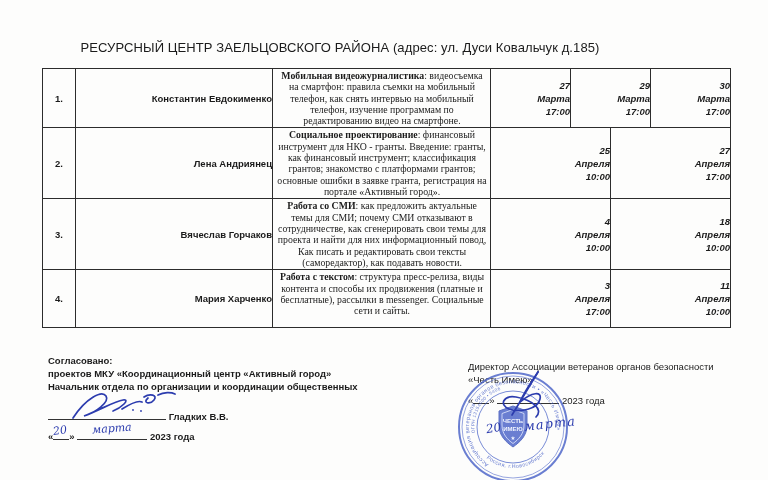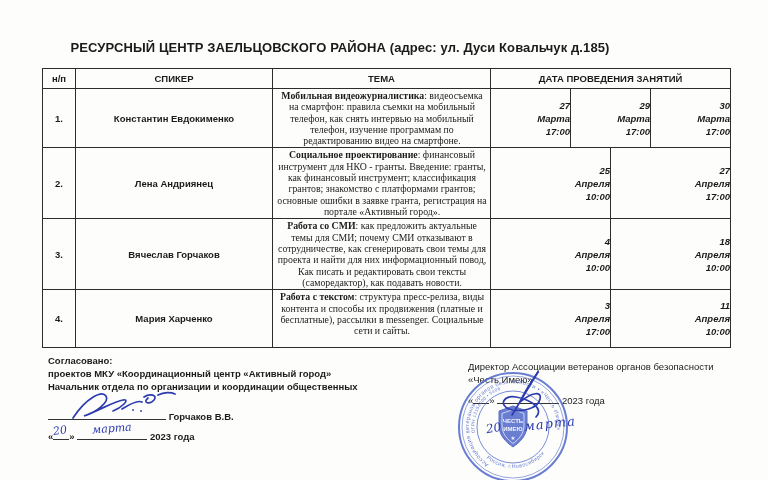--- a/index.html
+++ b/index.html
@@ -3,34 +3,34 @@
 <meta charset="utf-8">
 <style>
   * { margin:0; padding:0; box-sizing:border-box; }
   body { background:#e8e8e8; font-family:"Liberation Sans", sans-serif; }
   .page {
     position:relative; width:768px; height:480px; margin:0 auto;
     background:#fdfdfc; color:#1b1b1b; overflow:hidden;
   }
   .title {
     position:absolute; top:40px; left:0; width:680px;
-    text-align:center; font-size:13px; font-weight:bold; letter-spacing:0.1px;
+    text-align:center; font-size:13px; font-weight:normal; letter-spacing:0.1px;
   }
   table.schedule {
     position:absolute; left:42px; top:68px; width:688px;
     border-collapse:collapse; table-layout:fixed;
     border:1.5px solid #222;
   }
   table.schedule th, table.schedule td {
     border:1px solid #2c2c2c; overflow:hidden;
   }
   th.hcell { font-size:9.5px; font-weight:bold; text-align:center; height:20px; vertical-align:middle; }
   tr.r1 { height:58px; } tr.r2 { height:71px; } tr.r3 { height:70px; } tr.r4 { height:58px; }
   td.num { font-size:9.5px; font-weight:bold; text-align:center; vertical-align:middle; }
-  td.speaker { font-size:9.5px; font-weight:bold; text-align:center; vertical-align:middle; }
+  td.speaker { font-size:9.5px; font-weight:bold; text-align:right; vertical-align:middle; }
   td.topic {
     font-family:"Liberation Serif", serif; font-size:9.8px; line-height:11.3px;
     vertical-align:top; padding:1px 3px 1px 4px; text-align:center;
   }
   td.topic b { font-weight:bold; }
   td.date {
     font-size:9.5px; font-weight:bold; font-style:italic;
     text-align:right; vertical-align:middle; line-height:13px;
   }
   .block { position:absolute; font-size:9.5px; line-height:13px; }
@@ -60,26 +60,20 @@
         <col style="width:197px">
         <col style="width:218px">
       <col style="width:40px">
         <col style="width:40px">
         <col style="width:40px">
       <col style="width:40px">
         <col style="width:40px">
         <col style="width:40px">
     </colgroup>
     <tbody>
-        <tr>
-      <th class="hcell">н/п</th>
-      <th class="hcell">СПИКЕР</th>
-      <th class="hcell">ТЕМА</th>
-      <th class="hcell" colspan="6">ДАТА ПРОВЕДЕНИЯ ЗАНЯТИЙ</th>
-    </tr>
 
     <tr class="r1">
       <td class="num">1.</td>
       <td class="speaker">Константин Евдокименко</td>
       <td class="topic"><b>Мобильная видеожурналистика</b><span>: видеосъемка на смартфон: правила съемки на мобильный телефон, как снять интервью на мобильный телефон, изучение программам по редактированию видео на смартфоне.</span></td>
       <td class="date" colspan="2"><span>27</span><br><span>Марта</span><br><span>17:00</span></td>
       <td class="date" colspan="2"><span>29</span><br><span>Марта</span><br><span>17:00</span></td>
       <td class="date" colspan="2"><span>30</span><br><span>Марта</span><br><span>17:00</span></td>
     </tr>
 
@@ -108,21 +102,21 @@
     </tr>
   </tbody>
     </table>
 
   <div class="block left-block">
     <div>Согласовано:</div>
     <div>проектов МКУ  «Координационный центр «Активный город»</div>
     <div>Начальник отдела  по организации и координации общественных</div>
     <div class="sig-row">
       <span class="blank w118"></span>
-      <span>Горчаков В.В.</span>
+      <span>Гладких В.В.</span>
     </div>
     <div class="date-row">
       <span>«</span><span class="blank w16"></span><span>»</span>
       <span class="blank w70"></span>
       <span>2023 года</span>
     </div>
   </div>
 
   <div class="block right-block">
     <div>Директор Ассоциации ветеранов органов безопасности</div>

